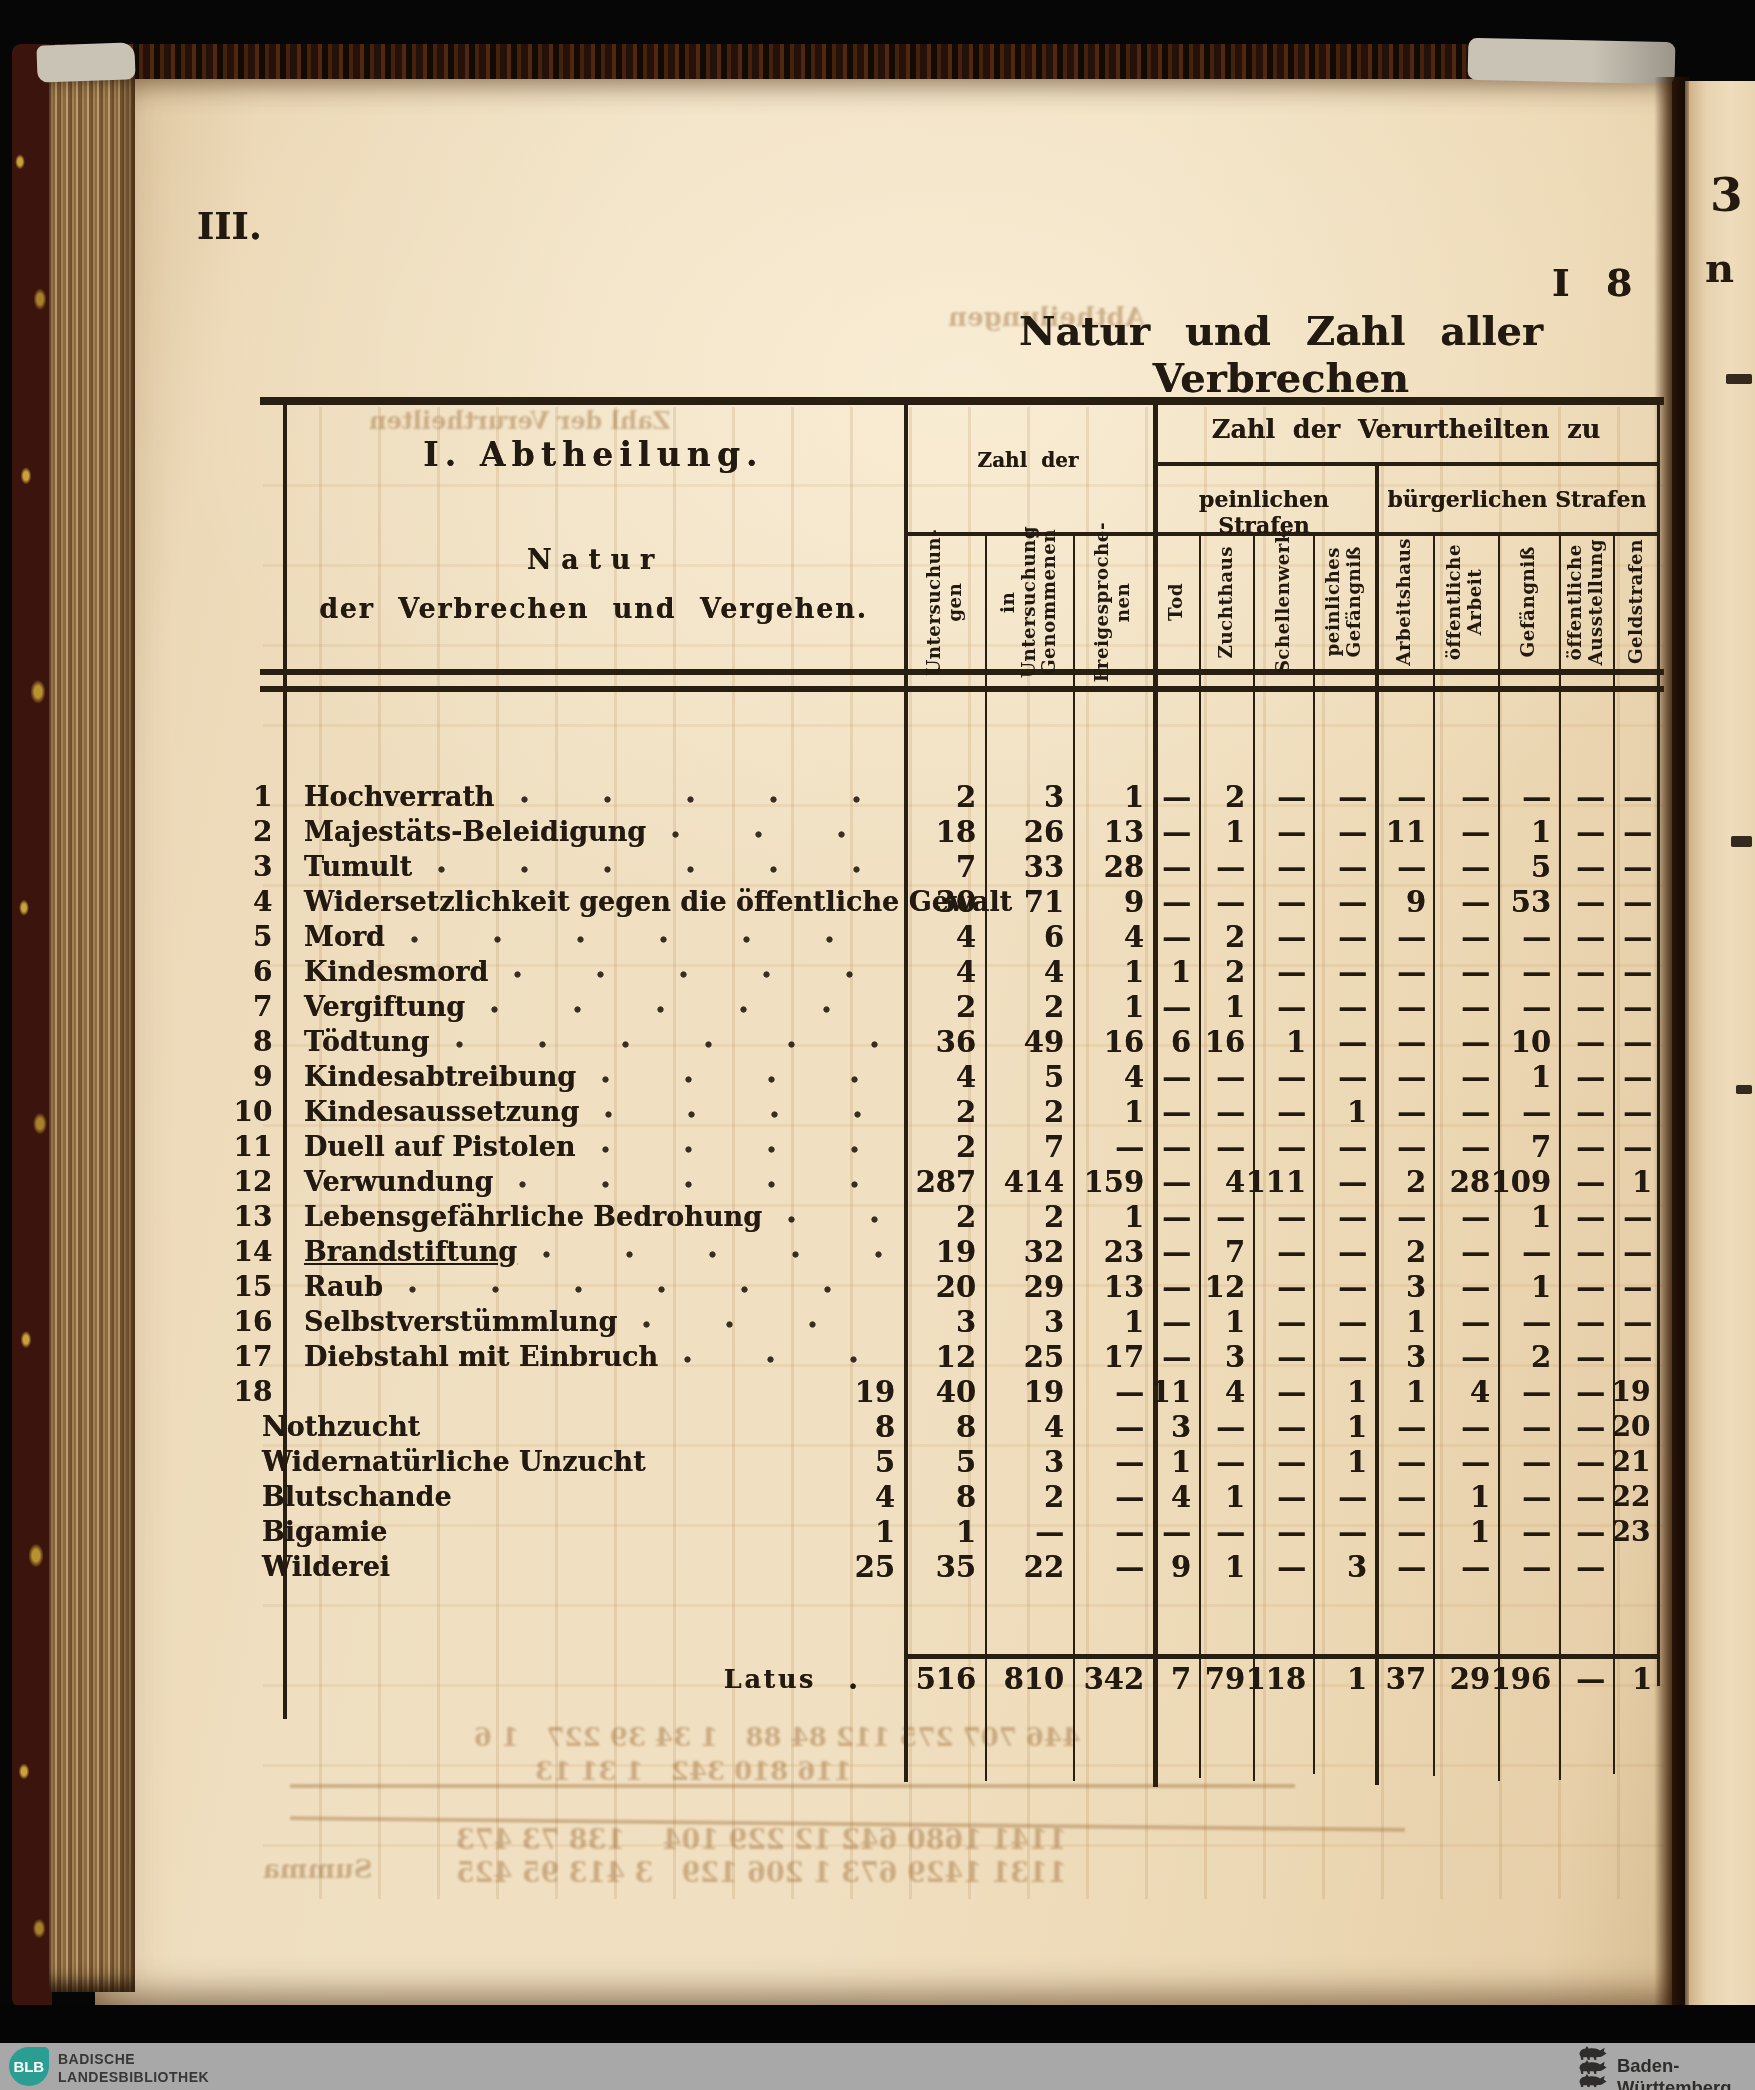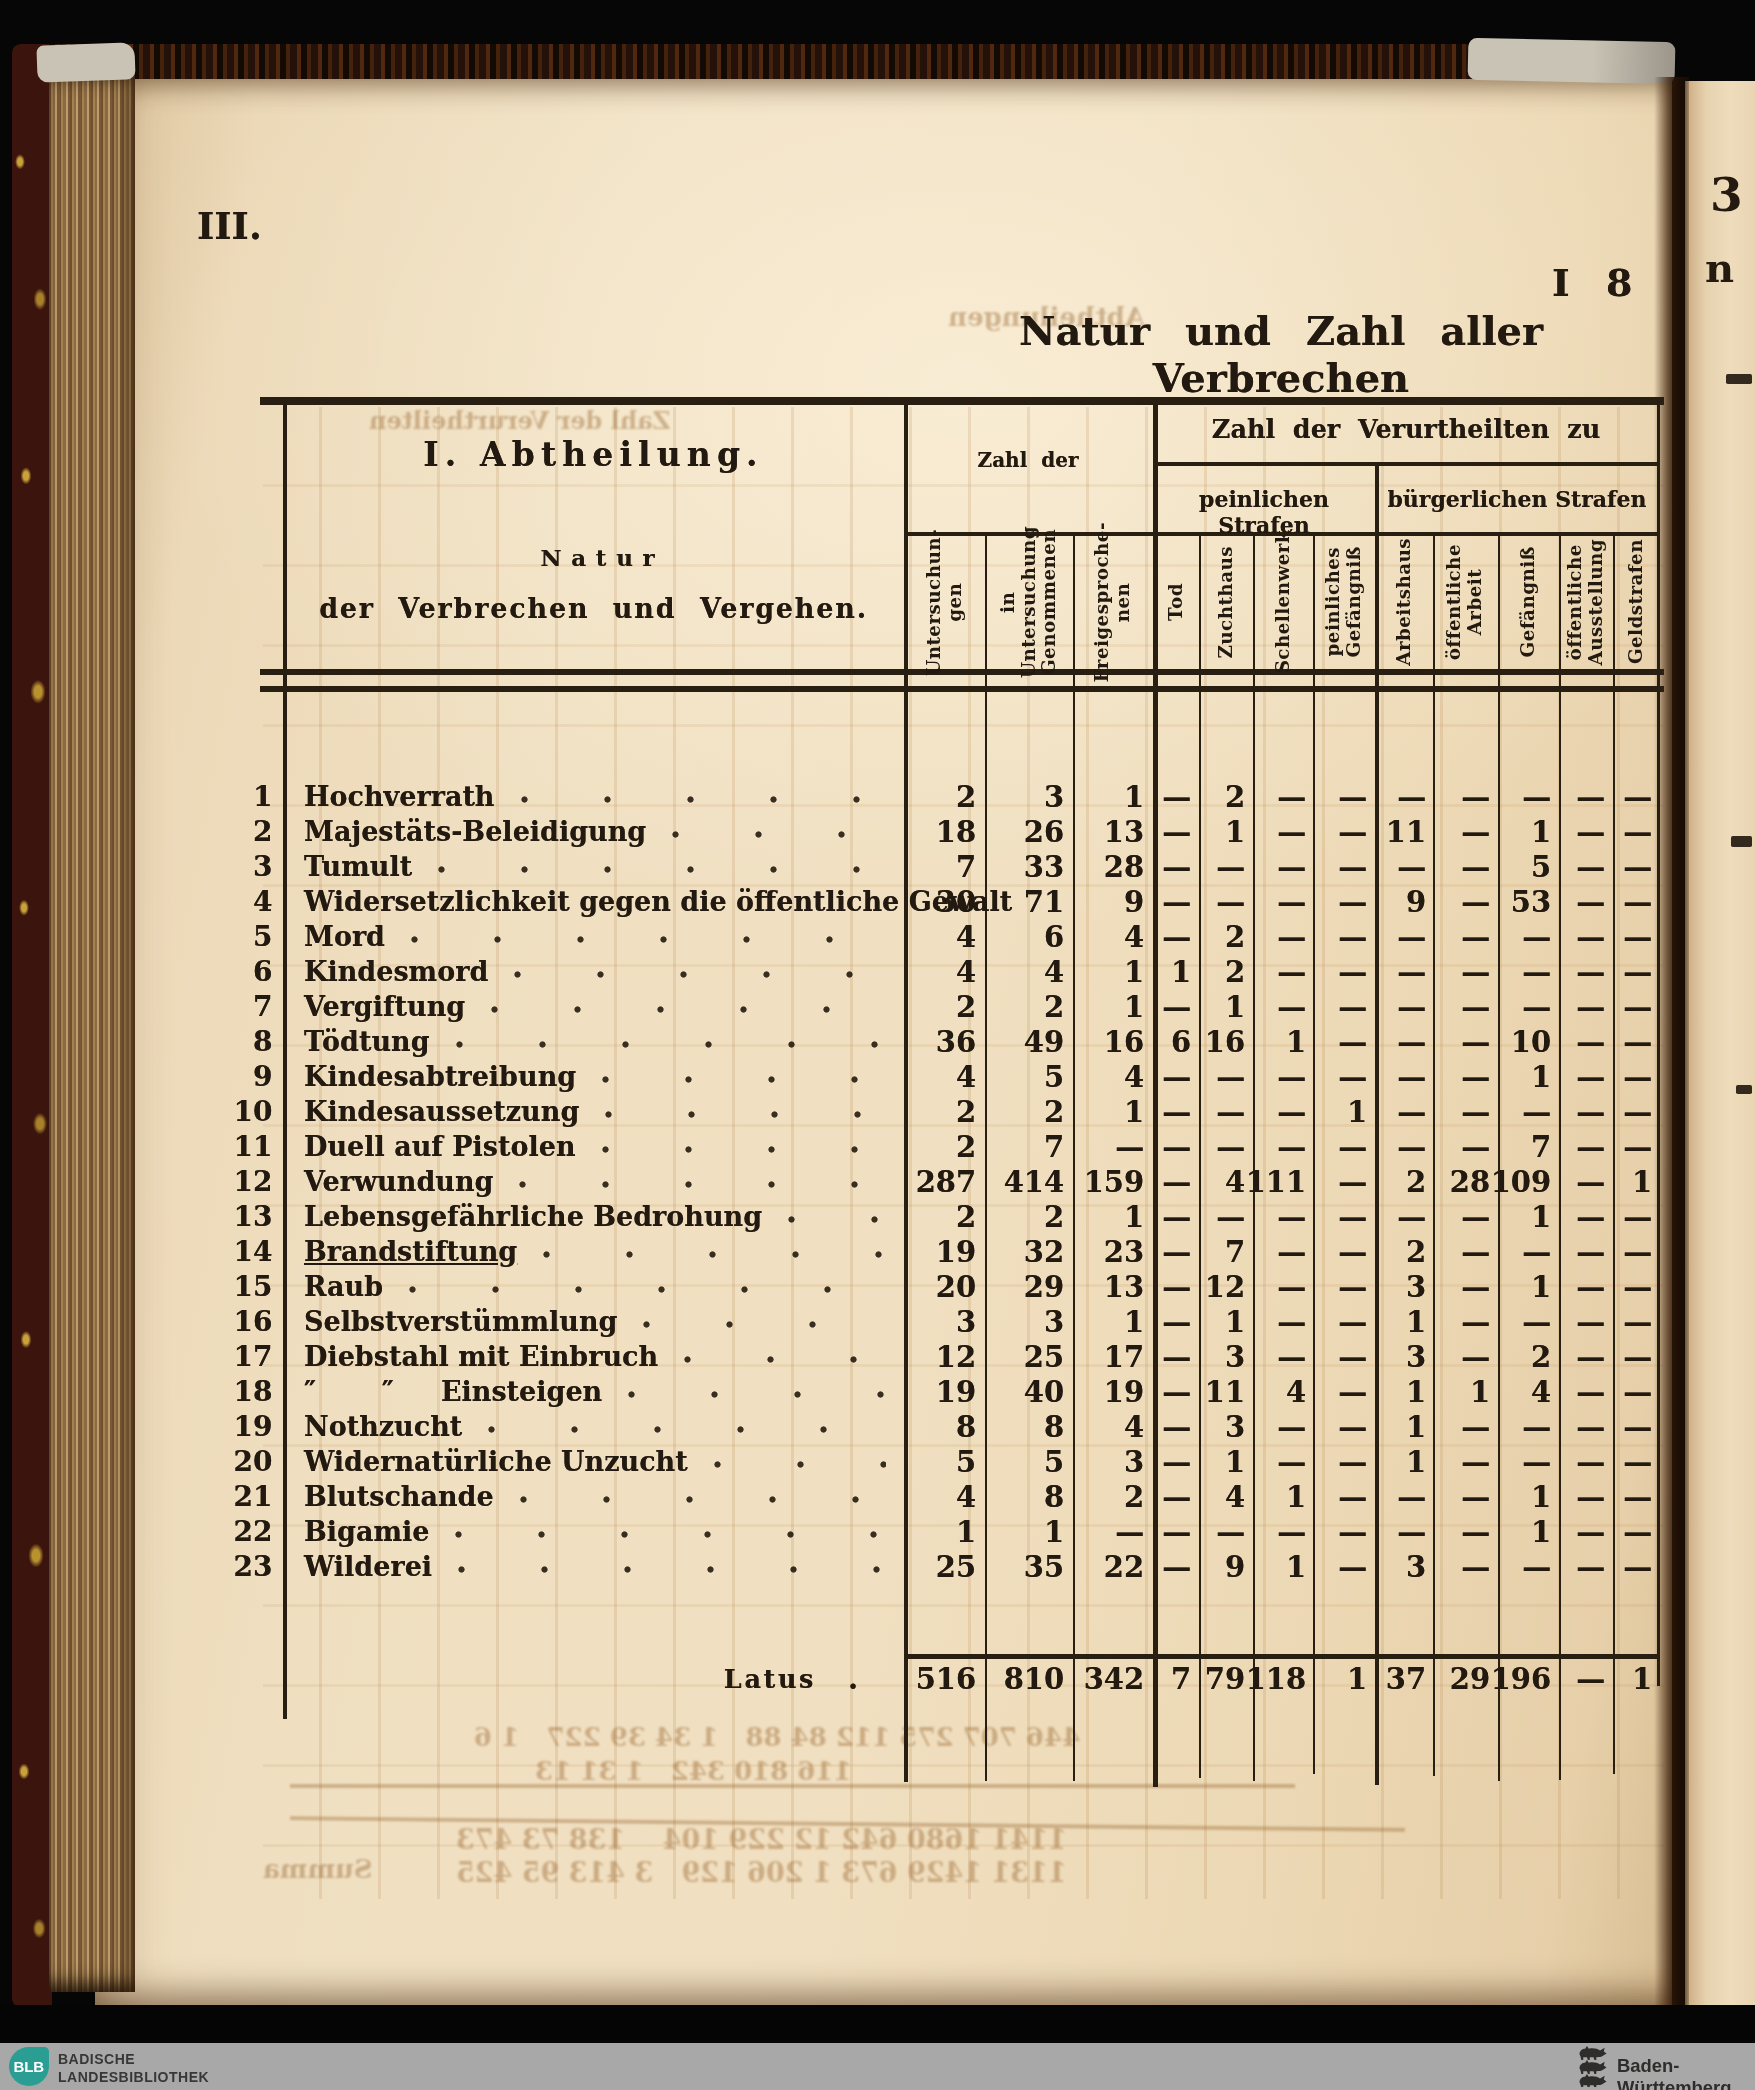--- a/index.html
+++ b/index.html
@@ -51,21 +51,21 @@
     font-family:"Liberation Sans",sans-serif;}
   .blb-line{left:58px;font-weight:700;font-size:14px;letter-spacing:0.5px;z-index:8;font-family:"Liberation Sans",sans-serif;}
   .bw{z-index:8;font-family:"Liberation Sans",sans-serif;}
   
   .ink{z-index:5;color:#221910;text-shadow:0 0 0.5px rgba(40,25,10,.75);}
   .sec-label{left:197px;top:204px;font-size:37px;font-weight:700;}
   .pagenum{left:1552px;top:260px;font-size:38px;font-weight:700;word-spacing:23px;}
   .title{left:895px;top:307px;width:772px;text-align:center;font-size:40px;font-weight:700;word-spacing:21px;}
   .hdr{text-align:center;font-weight:700;}
   .h-div{left:283px;width:621px;top:435px;font-size:33px;letter-spacing:6.1px;}
-  .h-nat1{left:292px;width:621px;top:544px;font-size:23px;letter-spacing:9.7px;}
+  .h-nat1{left:285px;width:621px;top:544px;font-size:27px;letter-spacing:9.7px;}
   .h-nat2{left:283px;width:621px;top:593px;font-size:27px;letter-spacing:1.8px;word-spacing:12.3px;}
   .h-zahl{left:904px;width:248px;top:448px;font-size:20px;word-spacing:7px;}
   .h-ver{left:1153px;width:506px;top:414px;font-size:25.5px;word-spacing:8.8px;}
   .h-pein{left:1153px;width:222px;top:486px;font-size:22px;}
   .h-buerg{left:1375px;width:284px;top:486px;font-size:22px;}
   
   .hl,.vl{background:#281e11;z-index:4;position:absolute;}
   
   .rot-col{position:absolute;top:537px;height:130px;display:flex;align-items:center;justify-content:center;z-index:5;}
   .rot{writing-mode:vertical-rl;transform:rotate(180deg);white-space:pre-line;text-align:center;
@@ -478,24 +478,20 @@
     <div class="cell c-val">—</div>
     <div class="cell c-val">3</div>
     <div class="cell c-val">—</div>
     <div class="cell c-val">—</div>
     <div class="cell c-val">3</div>
     <div class="cell c-val">—</div>
     <div class="cell c-val">2</div>
     <div class="cell c-val">—</div>
     <div class="cell c-val">—</div>
     <div class="cell c-num">18</div>
-    <div class="cell c-name">
-      <div class="nm" style="display: inline;">″       ″     Einsteigen</div>
-      <div class="leader"></div>
-    </div>
     <div class="cell c-val">19</div>
     <div class="cell c-val">40</div>
     <div class="cell c-val">19</div>
     <div class="cell c-val">—</div>
     <div class="cell c-val">11</div>
     <div class="cell c-val">4</div>
     <div class="cell c-val">—</div>
     <div class="cell c-val">1</div>
     <div class="cell c-val">1</div>
     <div class="cell c-val">4</div>

